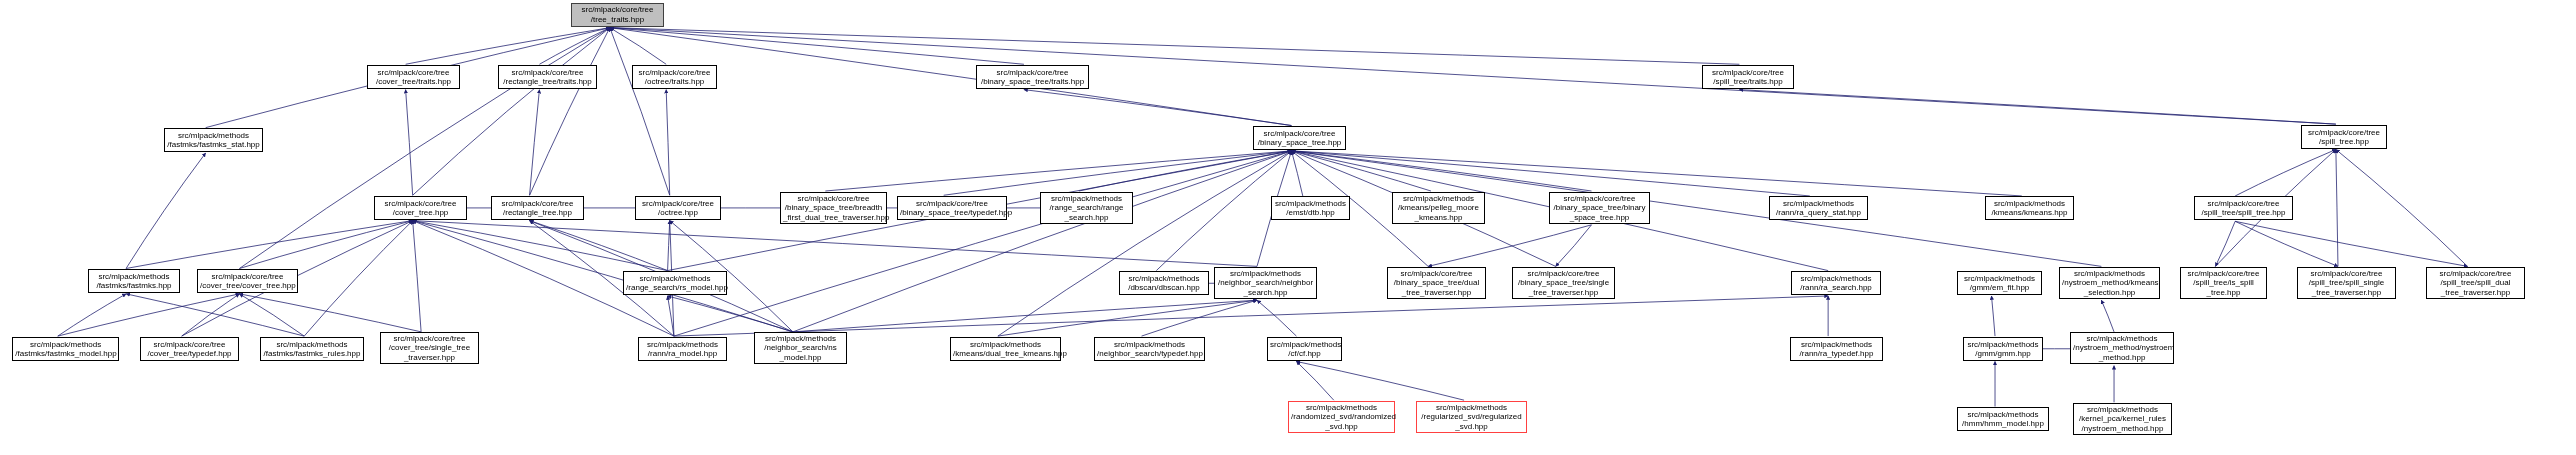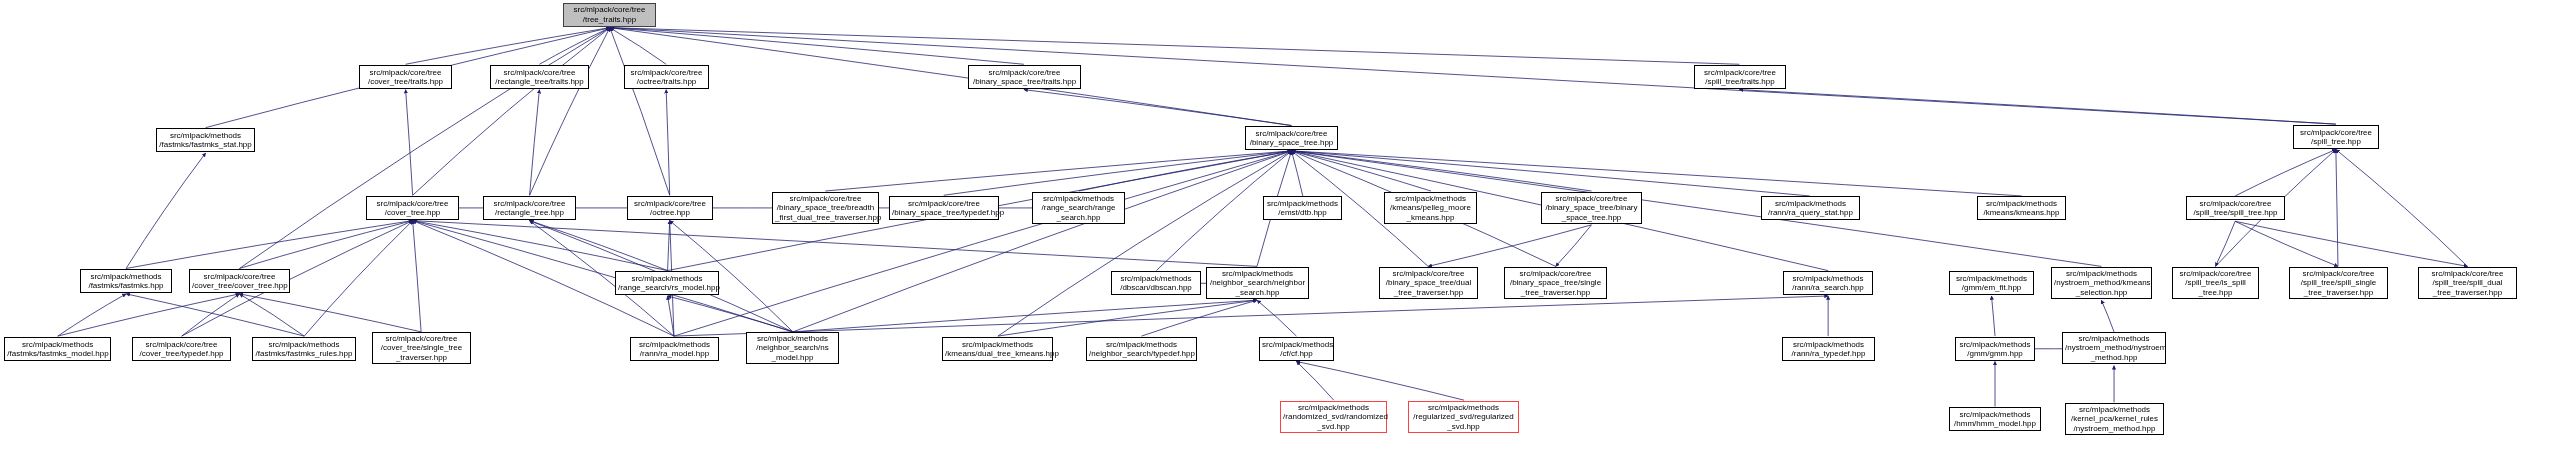--- a/index.html
+++ b/index.html
@@ -2,21 +2,21 @@
 <html style="font-size:11.3px"><head>
 <meta charset="utf-8">
 <style>
   html,body{margin:0;padding:0;background:#ffffff;}
   #canvas{position:relative;width:2576px;height:456px;background:#ffffff;
     font-family:"Liberation Sans","DejaVu Sans",sans-serif;overflow:hidden;}
   svg.edges{position:absolute;left:0;top:0;width:2576px;height:456px;overflow:visible;}
   .node{position:absolute;box-sizing:border-box;border:0.7px solid #000000;
     background:#ffffff;color:#000000;font-size:8px;line-height:1.18;
     text-align:center;display:flex;align-items:center;justify-content:flex-start;
-    white-space:pre-line;padding:0.7px 2.1px;z-index:5;}
+    white-space:pre-line;padding:0.7px 2.1px;z-index:5;margin-left:8px;}
   .node.root{background:#bfbfbf;border-color:#404040;}
   .node.hl{border:1.4px solid #ff4040;}
   .node span{display:block;width:100%;}
 </style>
 </head>
 <body>
 
 <div id="canvas">
   <svg class="edges" viewBox="0 0 3658 647" width="2576" height="456">
     <defs>

